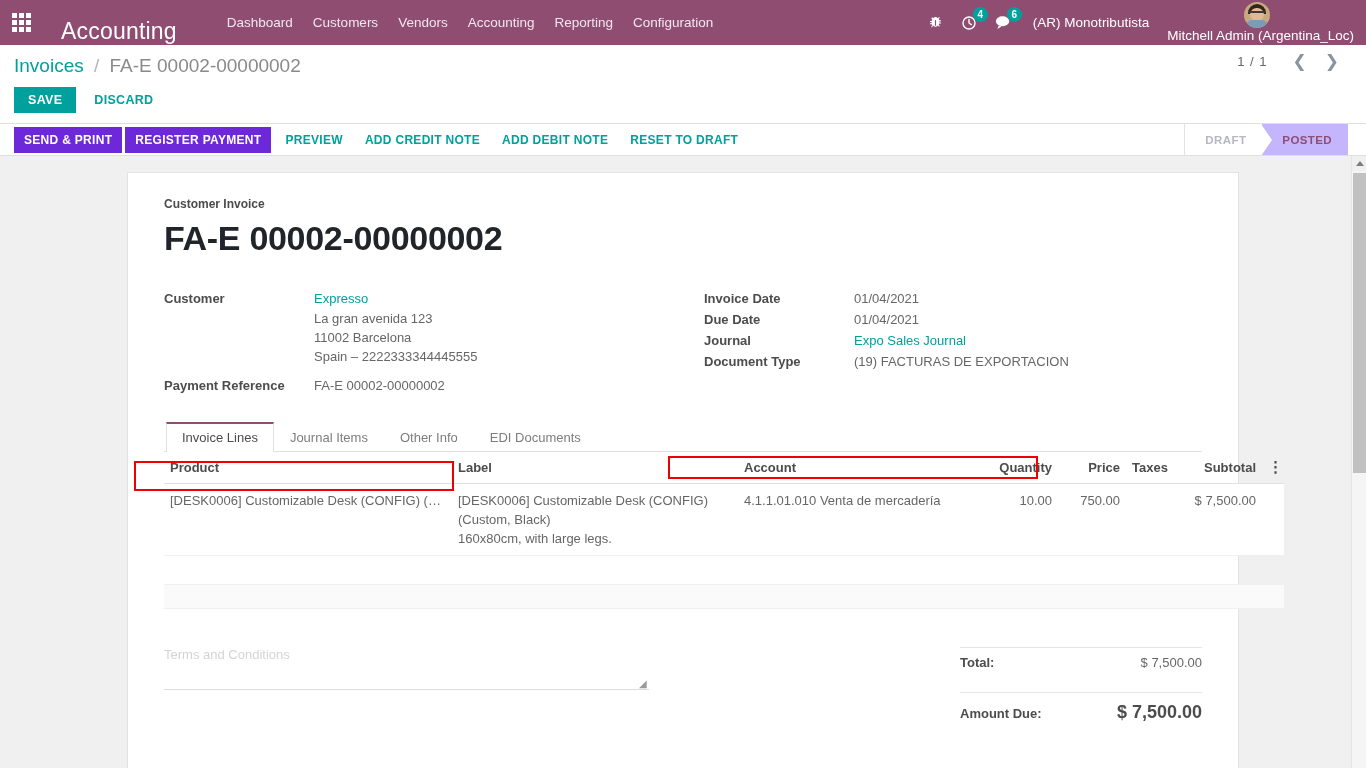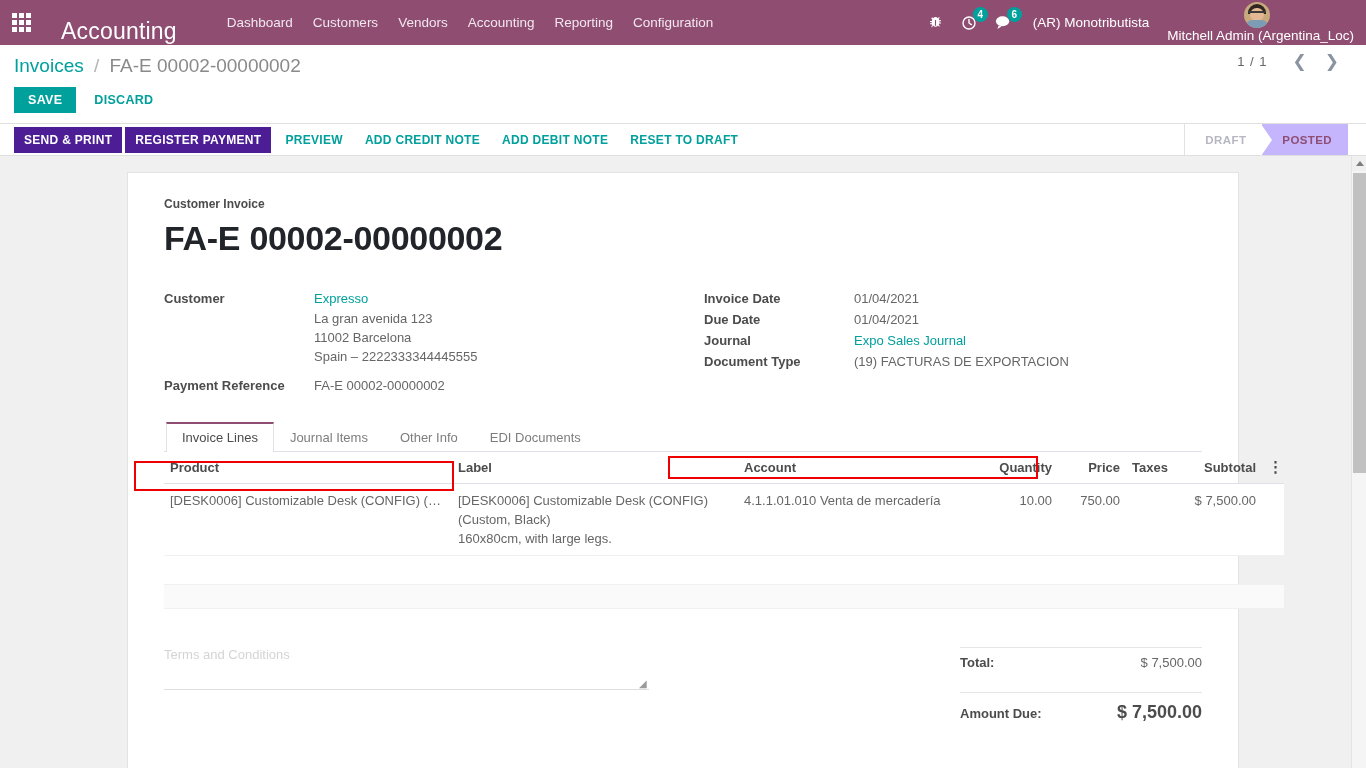--- a/index.html
+++ b/index.html
@@ -184,21 +184,21 @@
   .action-bar {
     display: flex;
     align-items: center;
     background: #ffffff;
     border-bottom: 1px solid #dfdfdf;
     height: 32px;
     padding-left: 14px;
     position: relative;
   }
   .btn-primary-sm {
-    background: #4c1d95;
+    background: #6d28d9;
     color: #fff;
     border: none;
     font-size: 12px;
     font-weight: bold;
     letter-spacing: .3px;
     padding: 6px 10px;
     margin-right: 3px;
     cursor: pointer;
     height: 26px;
     line-height: 14px;

